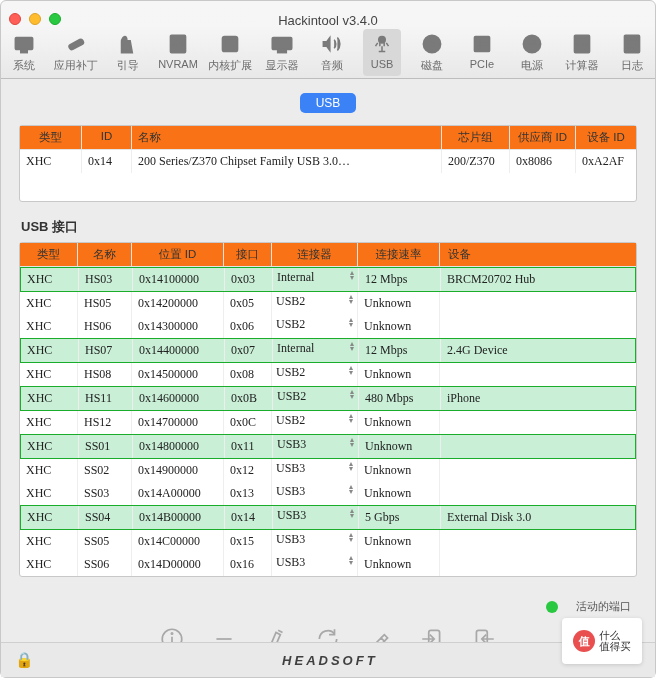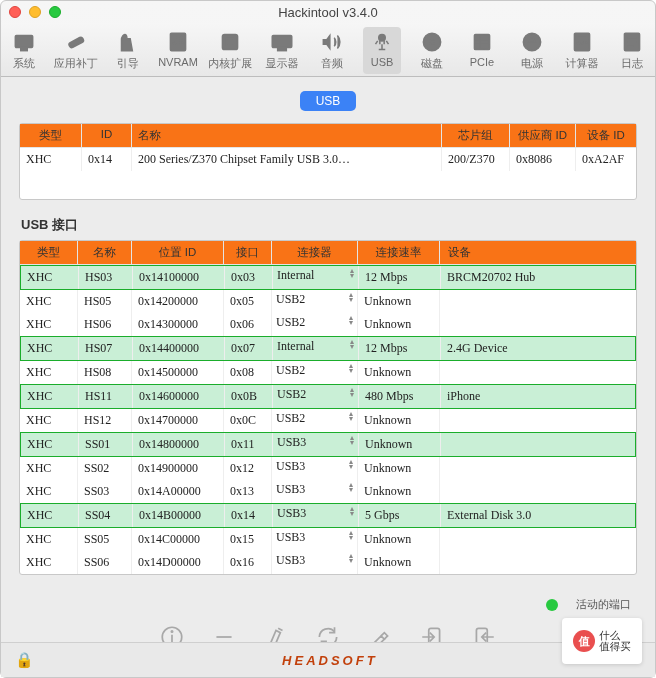--- a/index.html
+++ b/index.html
@@ -15,22 +15,21 @@
   background: linear-gradient(#f6f6f6,#ececec);
   border: 1px solid #c8c8c8;
   border-radius: 6px;
   height: 100%;
   display: flex;
   flex-direction: column;
 }
 .titlebar {
   height: 22px;
   display: flex;
-  align-items: center;
-  padding: 4px 8px;
+  padding: 12px 8px;
   position: relative;
 }
 .traffic { display: flex; gap: 8px; }
 .dot { width: 12px; height: 12px; border-radius: 50%; }
 .red{background:#ff5f57;border:1px solid #e0443e}
 .yellow{background:#ffbd2e;border:1px solid #dea123}
 .green{background:#28c940;border:1px solid #1aad2b}
 .title { position: absolute; left: 0; right: 0; text-align: center; font-size: 13px; color: #444; }
 .toolbar {
   display: flex;
@@ -89,21 +88,21 @@
 .legend{display:flex;align-items:center;justify-content:flex-end;gap:18px;font-size:11px;color:#555;margin:8px 6px 4px 0}
 .legend .sw{width:12px;height:12px;border-radius:6px;background:#28c940}
 .bottombar{
   display:flex;justify-content:center;gap:26px;padding:8px 0 4px 0;
 }
 .bottombar svg{width:26px;height:26px;fill:none;stroke:#a8a8a8;stroke-width:1.6}
 .footer{
   background:#e9e9e9;border-top:1px solid #cfcfcf;padding:8px 14px;
   display:flex;align-items:center;justify-content:space-between;
 }
-.brand{flex:1;text-align:center;font-style:italic;letter-spacing:3px;color:#c2410c;font-size:13px;font-weight:bold}
+.brand{flex:1;text-align:center;font-style:italic;letter-spacing:3px;color:#404040;font-size:13px;font-weight:bold}
 .watermark{
   position:absolute;right:14px;bottom:14px;width:80px;height:46px;
   background:#fff;border-radius:4px;display:flex;align-items:center;justify-content:center;
   box-shadow:0 1px 4px rgba(0,0,0,.15);font-size:13px;color:#333;
 }
 .watermark .logo{width:22px;height:22px;border-radius:50%;background:#e94f4f;margin-right:4px;display:flex;align-items:center;justify-content:center;color:#fff;font-size:11px;font-weight:bold}
 </style>
 </head>
 <body>
 

